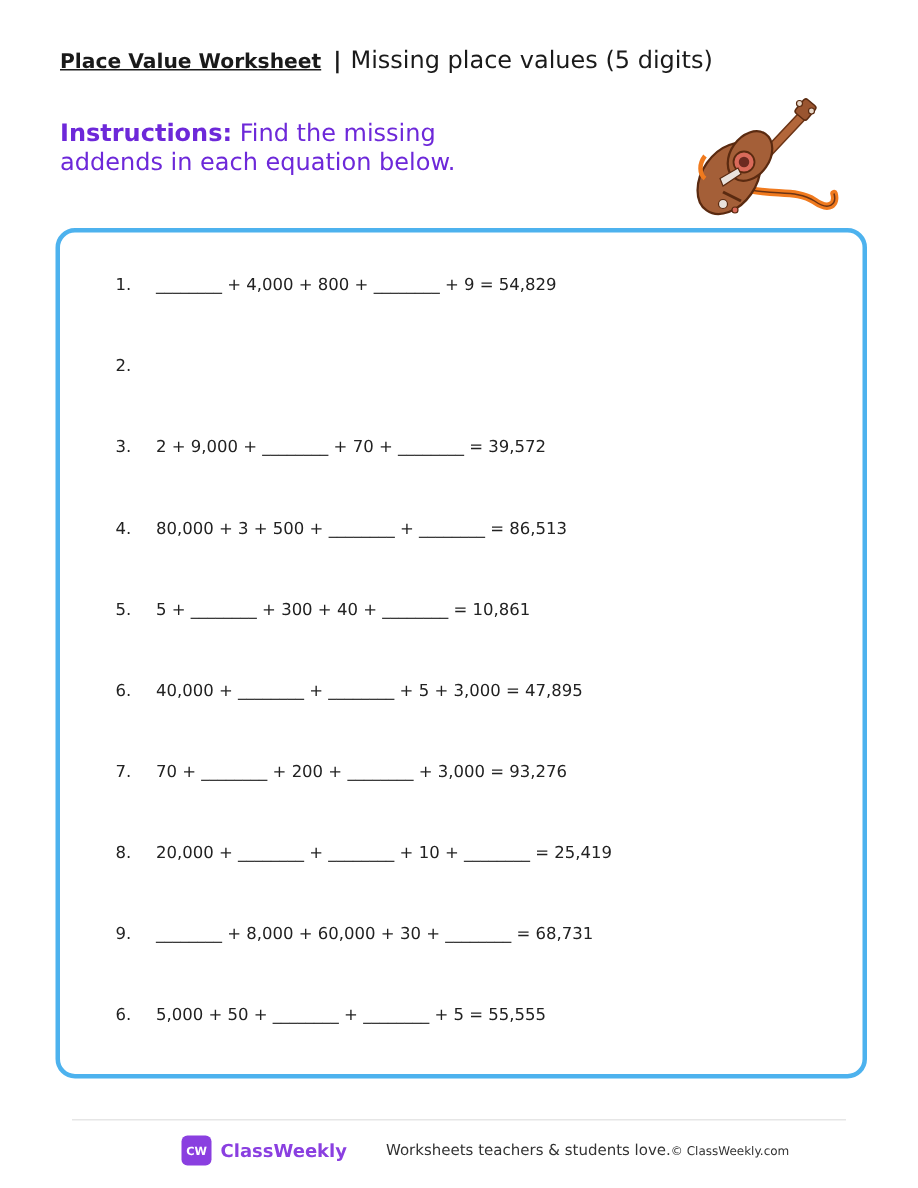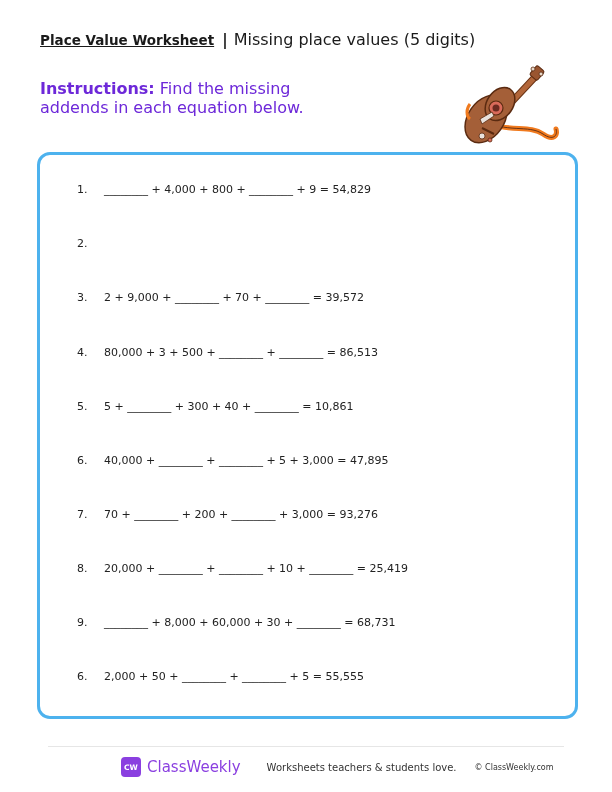--- a/index.html
+++ b/index.html
@@ -34,23 +34,23 @@
   .footer-line {
     position: absolute; left: 48px; top: 746px; width: 516px; height: 1px; background: #e6e6e6;
   }
   .footer {
     position: absolute; left: 121px; top: 757px; display: flex; align-items: center; white-space: nowrap;
   }
   .logo-badge {
     width: 20px; height: 20px; border-radius: 4px; background: #8a3fe0;
     color: #fff; font-size: 7.5px; font-weight: bold; display: flex; align-items: center; justify-content: center;
   }
-  .brand { font-size: 15px; font-weight: normal; color: #8a3fe0; margin-left: 6px; }
+  .brand { font-size: 12px; font-weight: bold; color: #8a3fe0; margin-left: 6px; }
   .tagline { font-size: 10px; color: #333; margin-left: 26px; }
-  .copy { font-size: 8px; color: #333; margin-left: 18px; }
+  .copy { font-size: 8px; color: #333; margin-left: 0; }
 </style>
 </head>
 <body>
 
 <div class="header">
   <span class="title">Place Value Worksheet</span>
   <span class="sep">|</span>
   <span class="subtitle">Missing place values (5 digits)</span>
 </div>
 
@@ -109,21 +109,21 @@
 <div class="q" style="top:562px">
   <span class="num">8.</span>
   <span class="eq">20,000 + ________ + ________ + 10 + ________ = 25,419</span>
 </div>
 <div class="q" style="top:616px">
   <span class="num">9.</span>
   <span class="eq">________ + 8,000 + 60,000 + 30 + ________ = 68,731</span>
 </div>
 <div class="q" style="top:670px">
   <span class="num">6.</span>
-  <span class="eq">2,000 + 50 + ________ + ________ + 5 = 55,555</span>
+  <span class="eq">5,000 + 50 + ________ + ________ + 5 = 55,555</span>
 </div>
 
 <div class="footer-line"></div>
 <div class="footer">
   <span class="logo-badge">CW</span>
   <span class="brand">ClassWeekly</span>
   <span class="tagline">Worksheets teachers &amp; students love.</span>
   <span class="copy">© ClassWeekly.com</span>
 </div>
 

